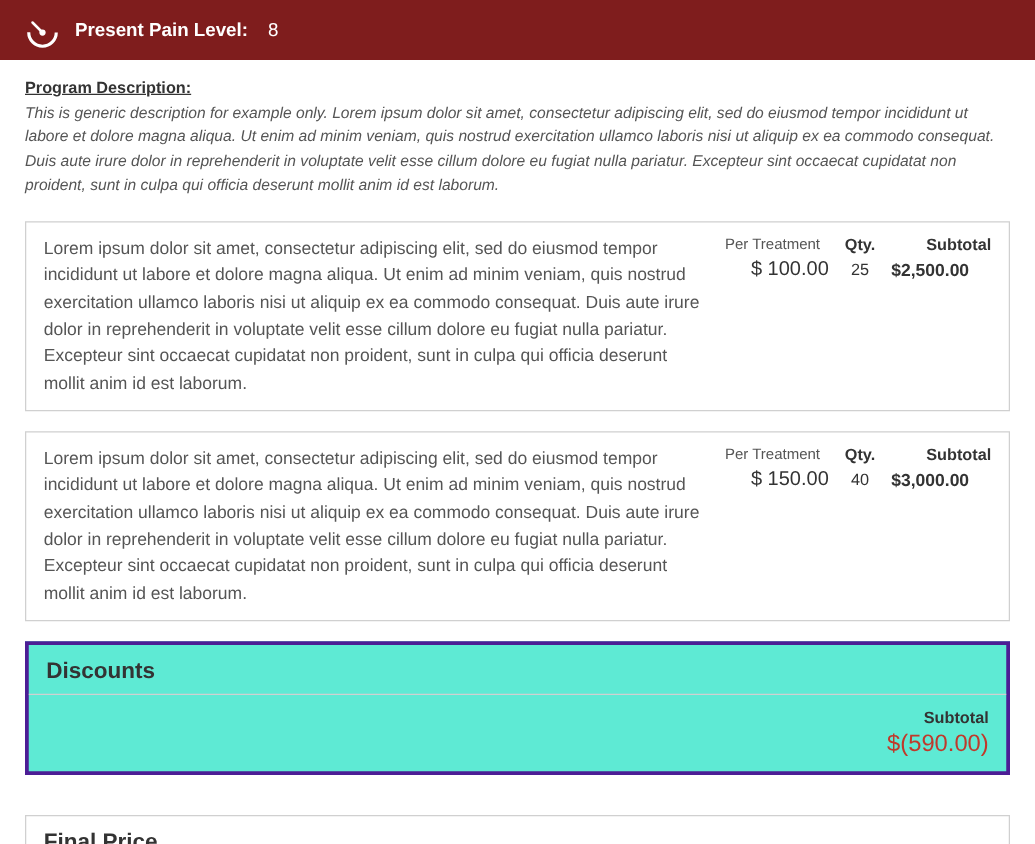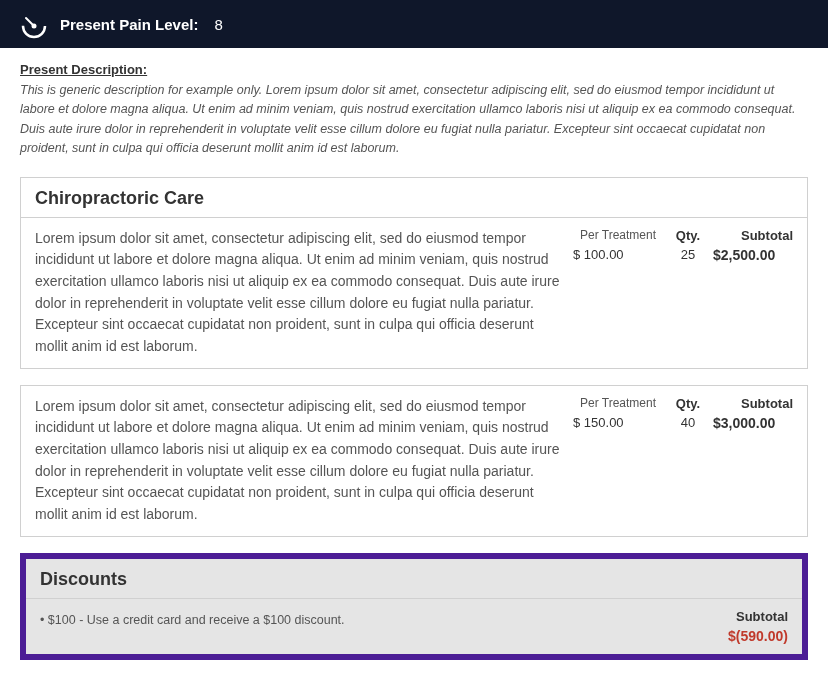--- a/index.html
+++ b/index.html
@@ -7,21 +7,21 @@
       font-family: Arial, sans-serif;
       font-size: 13px;
       background: #fff;
       color: #333;
       width: 828px;
       min-height: 675px;
     }
 
     
     .pain-level-bar {
-      background: #0f172a;
+      background: #7f1d1d;
       color: #fff;
       display: flex;
       align-items: center;
       padding: 8px 18px;
       gap: 10px;
       font-size: 15px;
       font-weight: bold;
     }
     .pain-icon {
       width: 32px;
@@ -121,42 +121,42 @@
       color: #333;
     }
     .pricing-row-values {
       display: flex;
       width: 100%;
       justify-content: flex-end;
       align-items: center;
     }
     .val-per-treatment {
       width: 90px;
-      text-align: left;
-      font-size: 13px;
+      text-align: right;
+      font-size: 16px;
       color: #333;
     }
     .val-qty {
       width: 50px;
       text-align: center;
       font-size: 13px;
       color: #333;
     }
     .val-subtotal {
       width: 80px;
       font-size: 14px;
       font-weight: bold;
       color: #333;
     }
 
     
     .discounts-card {
-      border: 6px solid #4c1d95;
-      margin-bottom: 21px;
-      background: #e5e5e5;
+      border: 3px solid #4c1d95;
+      margin-bottom: 32px;
+      background: #5eead4;
     }
     .discounts-header {
       padding: 10px 14px 8px 14px;
       border-bottom: 1px solid #d0d0d0;
     }
     .discounts-title {
       font-size: 18px;
       font-weight: bold;
       color: #333;
     }
@@ -183,22 +183,22 @@
       flex-direction: column;
       align-items: flex-end;
     }
     .discounts-subtotal-label {
       font-weight: bold;
       font-size: 13px;
       color: #333;
       margin-bottom: 4px;
     }
     .discounts-subtotal-value {
-      font-size: 14px;
-      font-weight: bold;
+      font-size: 19px;
+      font-weight: normal;
       color: #c0392b;
     }
 
     
     .final-card {
       border: 1px solid #d0d0d0;
       background: #fff;
     }
     .final-header {
       padding: 10px 14px 8px 14px;
@@ -219,70 +219,66 @@
     <line x1="16" y1="18" x2="8" y2="10" stroke="white" stroke-width="2" stroke-linecap="round"></line>
     <circle cx="16" cy="18" r="2.5" fill="white"></circle>
   </svg>
   <span class="pain-label">Present Pain Level:</span>
   <span class="pain-value">8</span>
 </div>
 
 <div class="content">
 
   <div class="program-description-section">
-    <div class="program-description-title">Present Description:</div>
+    <div class="program-description-title">Program Description:</div>
     <div class="program-description-text">This is generic description for example only. Lorem ipsum dolor sit amet, consectetur adipiscing elit, sed do eiusmod tempor incididunt ut labore et dolore magna aliqua. Ut enim ad minim veniam, quis nostrud exercitation ullamco laboris nisi ut aliquip ex ea commodo consequat. Duis aute irure dolor in reprehenderit in voluptate velit esse cillum dolore eu fugiat nulla pariatur. Excepteur sint occaecat cupidatat non proident, sunt in culpa qui officia deserunt mollit anim id est laborum.</div>
-  </div>
-
-  <div class="section-card">
-    <div class="section-header">
-      <span class="section-title">Chiropractoric Care</span>
-    </div>
-    <div class="section-body">
-      <div class="section-description">Lorem ipsum dolor sit amet, consectetur adipiscing elit, sed do eiusmod tempor incididunt ut labore et dolore magna aliqua. Ut enim ad minim veniam, quis nostrud exercitation ullamco laboris nisi ut aliquip ex ea commodo consequat. Duis aute irure dolor in reprehenderit in voluptate velit esse cillum dolore eu fugiat nulla pariatur. Excepteur sint occaecat cupidatat non proident, sunt in culpa qui officia deserunt mollit anim id est laborum.</div>
-      <div class="section-pricing">
-        <div class="pricing-row-header">
-          <span class="col-per-treatment">Per Treatment</span>
-          <span class="col-qty">Qty.</span>
-          <span class="col-subtotal">Subtotal</span>
-        </div>
-        <div class="pricing-row-values">
-          <span class="val-per-treatment">$ 100.00</span>
-          <span class="val-qty">25</span>
-          <span class="val-subtotal">$2,500.00</span>
-        </div>
-      </div>
-    </div>
   </div>
 
   <div class="section-card">
     <div class="section-body">
       <div class="section-description">Lorem ipsum dolor sit amet, consectetur adipiscing elit, sed do eiusmod tempor incididunt ut labore et dolore magna aliqua. Ut enim ad minim veniam, quis nostrud exercitation ullamco laboris nisi ut aliquip ex ea commodo consequat. Duis aute irure dolor in reprehenderit in voluptate velit esse cillum dolore eu fugiat nulla pariatur. Excepteur sint occaecat cupidatat non proident, sunt in culpa qui officia deserunt mollit anim id est laborum.</div>
       <div class="section-pricing">
         <div class="pricing-row-header">
           <span class="col-per-treatment">Per Treatment</span>
           <span class="col-qty">Qty.</span>
           <span class="col-subtotal">Subtotal</span>
         </div>
         <div class="pricing-row-values">
+          <span class="val-per-treatment">$ 100.00</span>
+          <span class="val-qty">25</span>
+          <span class="val-subtotal">$2,500.00</span>
+        </div>
+      </div>
+    </div>
+  </div>
+
+  <div class="section-card">
+    <div class="section-body">
+      <div class="section-description">Lorem ipsum dolor sit amet, consectetur adipiscing elit, sed do eiusmod tempor incididunt ut labore et dolore magna aliqua. Ut enim ad minim veniam, quis nostrud exercitation ullamco laboris nisi ut aliquip ex ea commodo consequat. Duis aute irure dolor in reprehenderit in voluptate velit esse cillum dolore eu fugiat nulla pariatur. Excepteur sint occaecat cupidatat non proident, sunt in culpa qui officia deserunt mollit anim id est laborum.</div>
+      <div class="section-pricing">
+        <div class="pricing-row-header">
+          <span class="col-per-treatment">Per Treatment</span>
+          <span class="col-qty">Qty.</span>
+          <span class="col-subtotal">Subtotal</span>
+        </div>
+        <div class="pricing-row-values">
           <span class="val-per-treatment">$ 150.00</span>
           <span class="val-qty">40</span>
           <span class="val-subtotal">$3,000.00</span>
         </div>
       </div>
     </div>
   </div>
 
   <div class="discounts-card">
     <div class="discounts-header">
       <span class="discounts-title">Discounts</span>
     </div>
     <div class="discounts-body">
       <ul class="discounts-list">
-        <li>$100 - Use a credit card and receive a $100 discount.</li>
       </ul>
       <div class="discounts-pricing">
         <span class="discounts-subtotal-label">Subtotal</span>
         <span class="discounts-subtotal-value">$(590.00)</span>
       </div>
     </div>
   </div>
 
   <div class="final-card">
     <div class="final-header">

